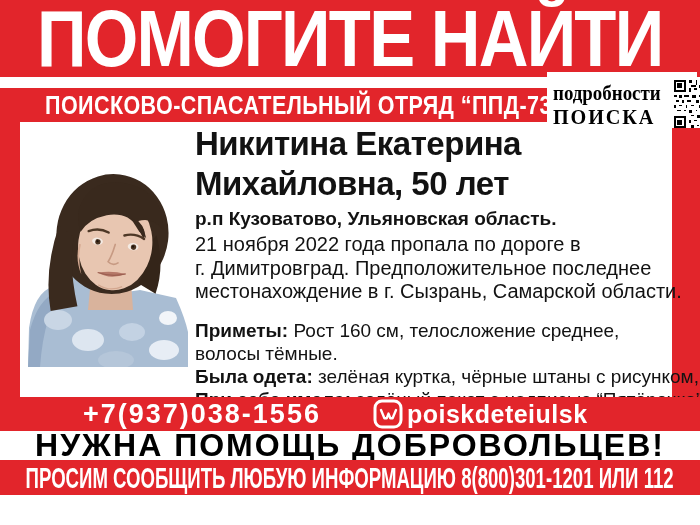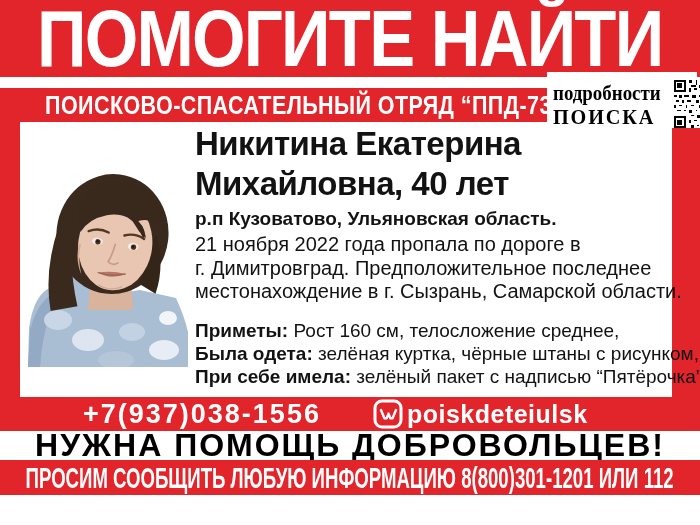--- a/index.html
+++ b/index.html
@@ -166,30 +166,33 @@
           <path d="M88 84 Q86 96 83 102 Q88 106 93 102" stroke="#c79a83" stroke-width="1.6" fill="none" stroke-linecap="round"></path>
 
           <path d="M74 114 Q87 120 102 112 Q88 110 74 114 Z" fill="#b57868"></path>
           <path d="M74 114 Q88 117 102 112" stroke="#9c5f51" stroke-width="1.2" fill="none"></path>
 
           <path d="M76 126 Q88 132 100 125" stroke="#d3a78f" stroke-width="1.2" fill="none"></path>
         </g>
       </svg>
 
       <div class="text-col">
-        <div class="person-name">Никитина Екатерина Михайловна, 40 лет</div>
+        <div class="person-name">Никитина Екатерина Михайловна, 50 лет</div>
         <div class="residence">р.п Кузоватово, Ульяновская область.</div>
         <div class="story">
           <div class="story-line">21 ноября 2022 года пропала по дороге в</div>
           <div class="story-line">г. Димитровград. Предположительное последнее</div>
           <div class="story-line">местонахождение в г. Сызрань, Самарской области.</div>
         </div>
         <div class="dlines">
           <div class="dline">
             <b>Приметы:</b><span>Рост 160 см, телосложение среднее,</span>
+          </div>
+          <div class="dline">
+            <span>волосы тёмные.</span>
           </div>
           <div class="dline">
             <b>Была одета:</b><span>зелёная куртка, чёрные штаны с рисунком,</span>
           </div>
           <div class="dline">
             <b>При себе имела:</b><span>зелёный пакет с надписью “Пятёрочка”.</span>
           </div>
         </div>
       </div>
 

